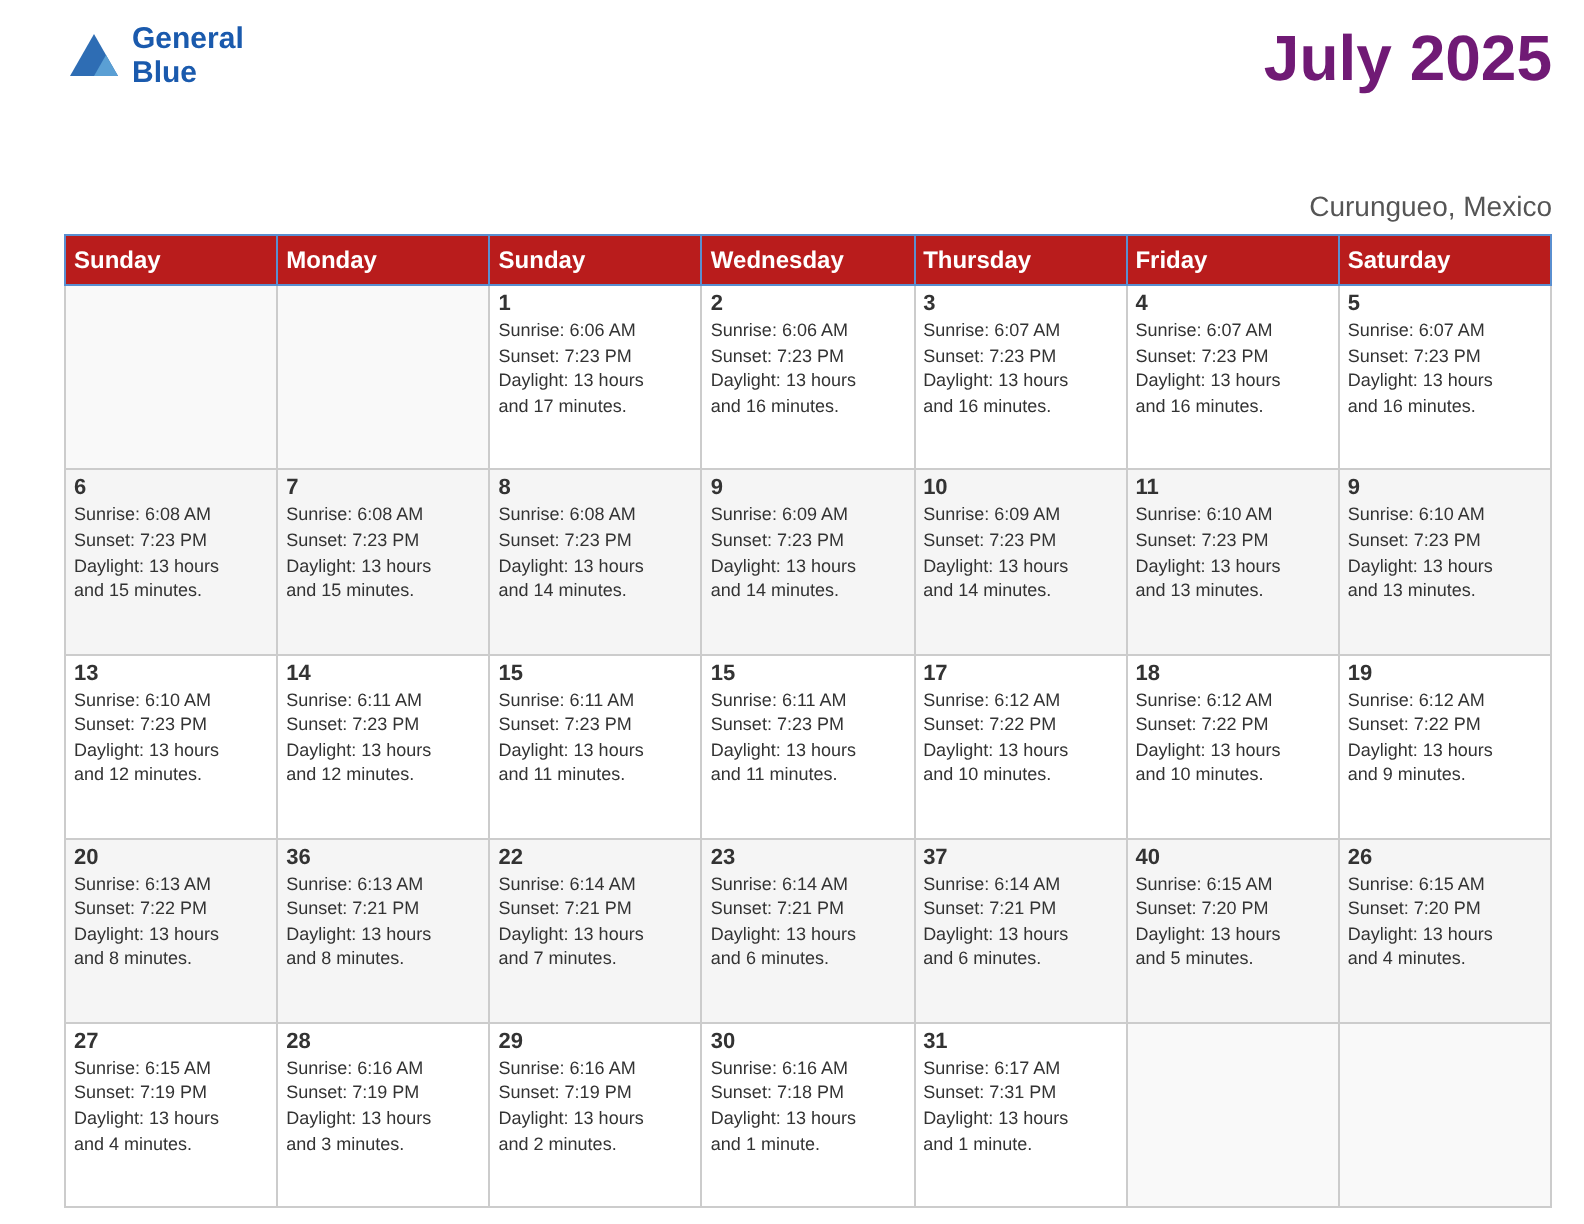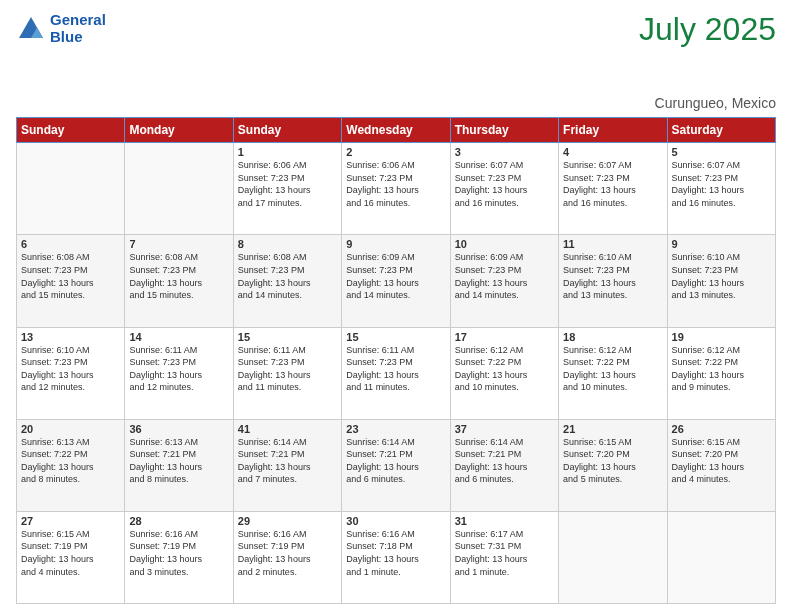--- a/index.html
+++ b/index.html
@@ -6,21 +6,21 @@
     body {
       width: 792px;
       height: 612px;
       font-family: Arial, sans-serif;
       background: #fff;
       overflow: hidden;
     }
     .page {
       width: 792px;
       height: 612px;
-      padding: 12px 16px 8px 16px;
+      padding: 12px 16px 8px 32px;
       display: flex;
       flex-direction: column;
     }
     .header {
       display: flex;
       justify-content: space-between;
       align-items: flex-start;
       margin-bottom: 6px;
     }
     .logo {
@@ -37,22 +37,22 @@
     .logo-text .blue { color: #1a5aad; }
     .logo-icon {
       width: 30px;
       height: 30px;
     }
     .title-block {
       text-align: right;
     }
     .month-year {
       font-size: 32px;
-      font-weight: normal;
-      color: #15803d;
+      font-weight: bold;
+      color: #701a75;
       line-height: 1.1;
     }
     .location {
       font-size: 14px;
       color: #555;
       margin-top: 48px;
     }
     .calendar {
       flex: 1;
       border: 1px solid #ccc;
@@ -282,42 +282,42 @@
 and 8 minutes.</div>
           </td>
           <td>
             <span class="day-num">36</span>
             <div class="day-info" style="white-space: pre-line;">Sunrise: 6:13 AM
 Sunset: 7:21 PM
 Daylight: 13 hours
 and 8 minutes.</div>
           </td>
           <td>
-            <span class="day-num">41</span>
+            <span class="day-num">22</span>
             <div class="day-info" style="white-space: pre-line;">Sunrise: 6:14 AM
 Sunset: 7:21 PM
 Daylight: 13 hours
 and 7 minutes.</div>
           </td>
           <td>
             <span class="day-num">23</span>
             <div class="day-info" style="white-space: pre-line;">Sunrise: 6:14 AM
 Sunset: 7:21 PM
 Daylight: 13 hours
 and 6 minutes.</div>
           </td>
           <td>
             <span class="day-num">37</span>
             <div class="day-info" style="white-space: pre-line;">Sunrise: 6:14 AM
 Sunset: 7:21 PM
 Daylight: 13 hours
 and 6 minutes.</div>
           </td>
           <td>
-            <span class="day-num">21</span>
+            <span class="day-num">40</span>
             <div class="day-info" style="white-space: pre-line;">Sunrise: 6:15 AM
 Sunset: 7:20 PM
 Daylight: 13 hours
 and 5 minutes.</div>
           </td>
           <td>
             <span class="day-num">26</span>
             <div class="day-info" style="white-space: pre-line;">Sunrise: 6:15 AM
 Sunset: 7:20 PM
 Daylight: 13 hours

